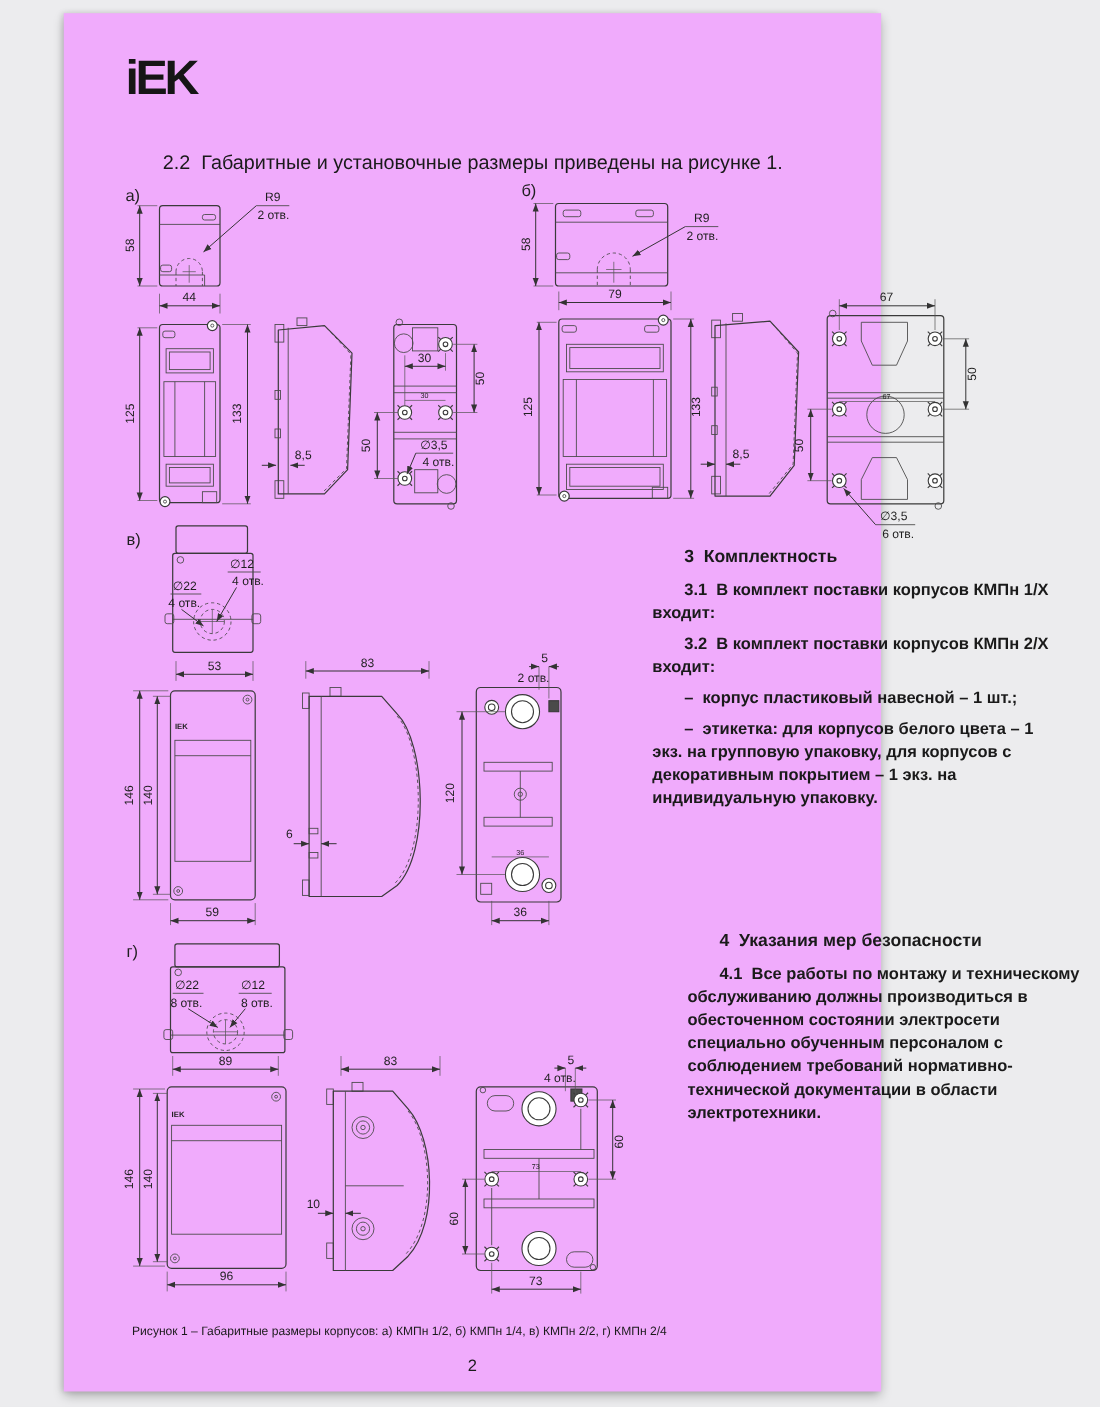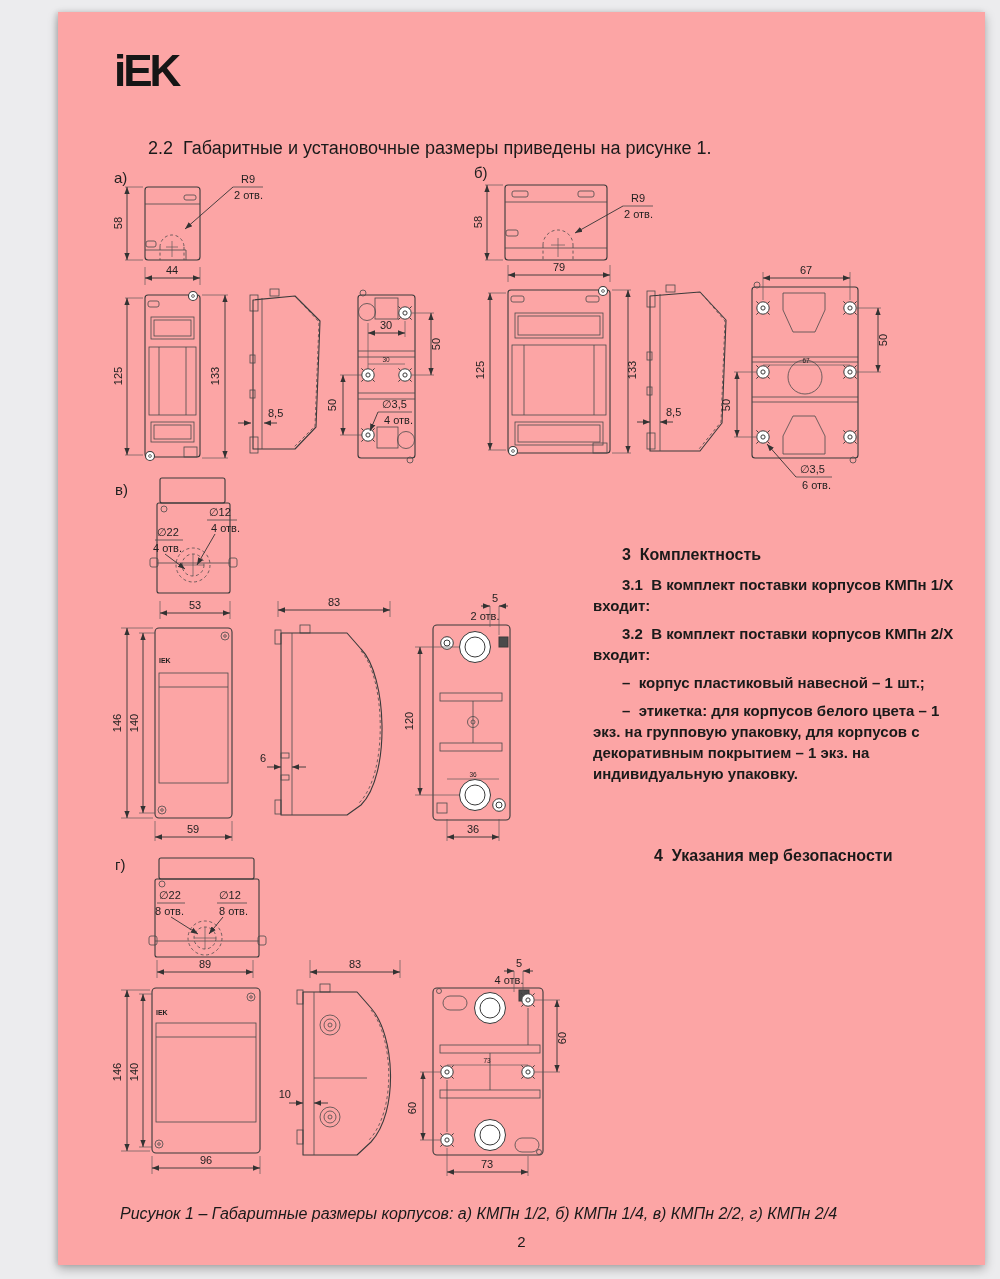--- a/index.html
+++ b/index.html
@@ -1,26 +1,26 @@
 <!DOCTYPE html>
 <html><head>
 <meta charset="utf-8">
 <style>
   html,body{margin:0;padding:0;background:#e9e9eb;}
   .canvas{position:relative;width:1000px;height:1279px;background:#ececee;overflow:hidden;
           font-family:"Liberation Sans", sans-serif;color:#1a1a1a;}
-  .sheet{position:absolute;left:58px;top:12px;width:927px;height:1253px;background:#fca5a5;
+  .sheet{position:absolute;left:58px;top:12px;width:743px;height:1253px;background:#f0abfc;
          box-shadow:0 4px 10px rgba(0,0,0,.28), -2px 0 5px rgba(0,0,0,.12);}
   .abs{position:absolute;}
   .logo{left:56px;top:34px;font-size:44px;font-weight:900;letter-spacing:-3px;color:#161616;}
   .intro{left:90px;top:126px;font-size:18px;}
   .col{width:366px;font-size:15px;line-height:21px;}
   .col h3{font-size:16px;font-weight:bold;margin:0 0 9px 0;text-indent:29px;}
   .col p{margin:0 0 7px 0;text-indent:29px;font-weight:bold;}
-  .caption{left:62px;top:1193px;width:820px;font-size:16px;font-style:italic;}
+  .caption{left:62px;top:1193px;width:820px;font-size:11px;}
   .pagenum{left:0;top:1221px;width:100%;text-align:center;font-size:15px;}
   svg{position:absolute;overflow:visible;}
   svg text{font-family:"Liberation Sans", sans-serif;fill:#1f1f1f;}
   .dim{font-size:11px;}
   .dims{font-size:6.5px;}
   .ol{stroke:#3a3a3a;fill:none;stroke-width:1.1;stroke-linejoin:round;}
   .olf{stroke:#3a3a3a;fill:#ffffff;stroke-width:1.1;stroke-linejoin:round;}
   .il{stroke:#4a4a4a;fill:none;stroke-width:.8;}
   .dash{stroke:#4a4a4a;fill:none;stroke-width:.8;stroke-dasharray:3 2.6;}
   .dl{stroke:#333;fill:none;stroke-width:.9;marker-start:url(#ar);marker-end:url(#ar);}
@@ -466,29 +466,30 @@
           <line class="xl" x1="325" y1="290" x2="345" y2="290"></line>
       <line class="dl" x1="328" y1="222" x2="328" y2="290"></line>
       <text class="dim" x="321" y="258" text-anchor="middle" transform="rotate(-90 321 258)">60</text>
       <line class="xl" x1="352" y1="298" x2="352" y2="326"></line>
           <line class="xl" x1="433" y1="306" x2="433" y2="326"></line>
       <line class="dl" x1="352" y1="322" x2="433" y2="322"></line>
       <text class="dim" x="392" y="318" text-anchor="middle">73</text>
     </g>
   </svg>
 
-  <div class="abs col" style="left:535px;top:532px;">
+  <div class="abs col" style="left:535px;top:484px;">
     <h3>3&nbsp; Комплектность</h3>
     <p>3.1&nbsp; В комплект поставки корпусов КМПн 1/Х входит:</p>
     <p>3.2&nbsp; В комплект поставки корпусов КМПн 2/Х входит:</p>
     <p>–&nbsp; корпус пластиковый навесной – 1 шт.;</p>
     <p>–&nbsp; этикетка: для корпусов белого цвета – 1 экз. на групповую упаковку, для корпусов с декоративным покрытием – 1 экз. на индивидуальную упаковку.</p>
   </div>
 
   <div class="abs col" style="left:567px;top:833px;">
     <h3>4&nbsp; Указания мер безопасности</h3>
+    <p>4.1&nbsp; Все работы по монтажу и техническому обслуживанию должны производиться в обесточенном состоянии электросети специально обученным персоналом с соблюдением требований нормативно-технической документации в области электротехники.</p>
   </div>
 
   <div class="abs caption">Рисунок 1 – Габаритные размеры корпусов: а) КМПн 1/2, б) КМПн 1/4, в) КМПн 2/2, г) КМПн 2/4</div>
   <div class="abs pagenum">2</div>
 
 </div>
 </div>
 
 </body></html>

